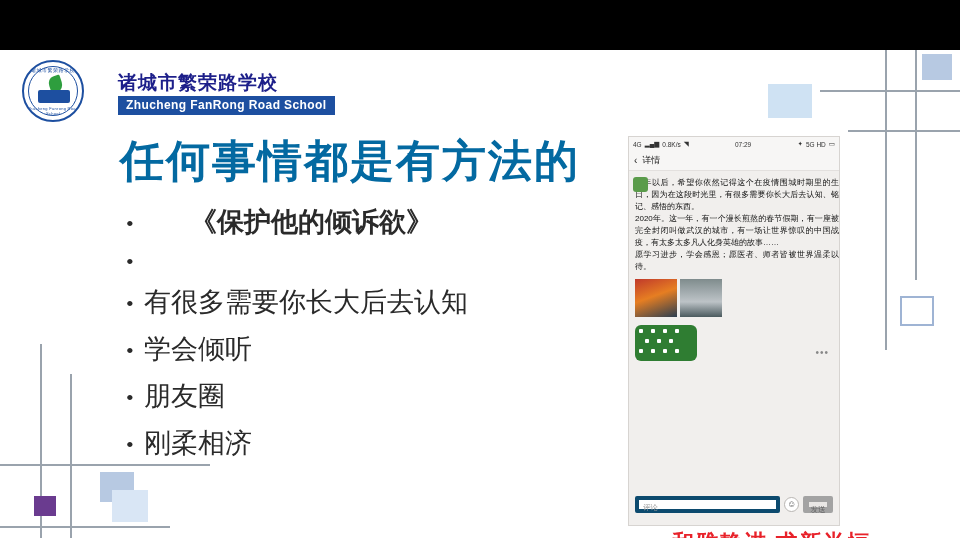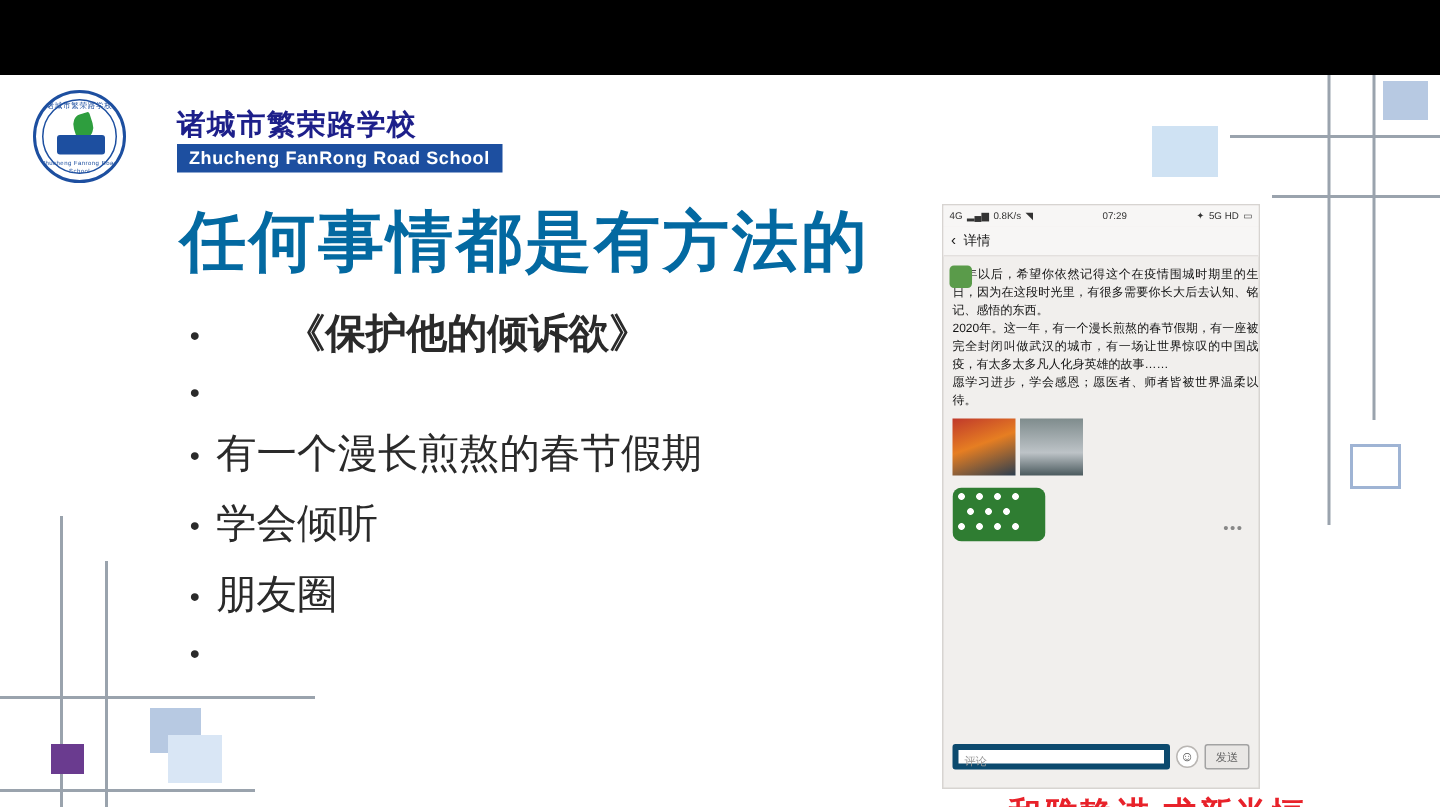--- a/index.html
+++ b/index.html
@@ -258,21 +258,21 @@
     border: 1px solid #b9b6b3;
     background: #ffffff;
     font-size: 9px;
     line-height: 13px;
     text-align: center;
     color: #555;
   }
   .send-btn {
     width: 30px; height: 17px;
     background: #e9e7e5;
-    border: 1px solid #a3a3a3;
+    border: 6px solid #a3a3a3;
     border-radius: 2px;
     font-size: 7.5px;
     color: #666;
     line-height: 15px;
     text-align: center;
   }
 
   
   .motto {
     position: absolute;
@@ -325,32 +325,33 @@
   <div class="bullets">
     <div class="bullet-row">
       <span class="bullet-dot">•</span>
       <span class="bullet-text bullet-note">《保护他的倾诉欲》</span>
     </div>
     <div class="bullet-row">
       <span class="bullet-dot">•</span>
     </div>
     <div class="bullet-row">
       <span class="bullet-dot">•</span>
-      <span class="bullet-text">有一个漫长煎熬的春节假期</span>
+      <span class="bullet-text">有很多需要你长大后去认知</span>
     </div>
     <div class="bullet-row">
       <span class="bullet-dot">•</span>
       <span class="bullet-text">学会倾听</span>
     </div>
     <div class="bullet-row">
       <span class="bullet-dot">•</span>
       <span class="bullet-text">朋友圈</span>
     </div>
     <div class="bullet-row">
       <span class="bullet-dot">•</span>
+      <span class="bullet-text">刚柔相济</span>
     </div>
   </div>
 
   <div class="phone">
     <div class="phone-status">
       <div class="grp">
         <span>4G</span>
         <span>▂▄▆</span>
         <span>0.8K/s</span>
         <span>◥</span>

